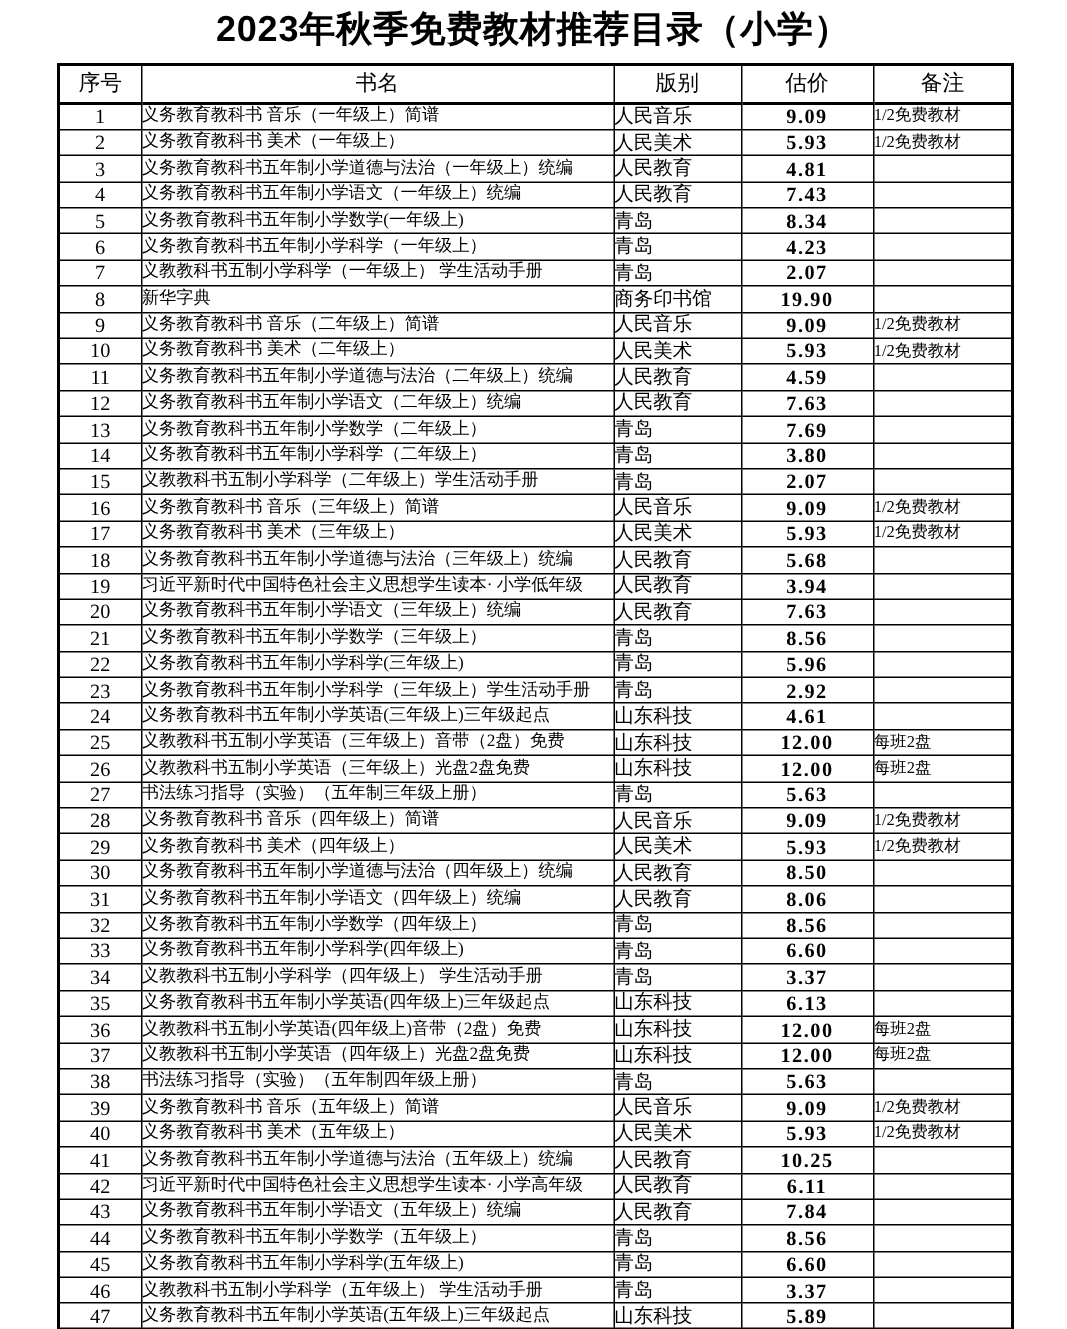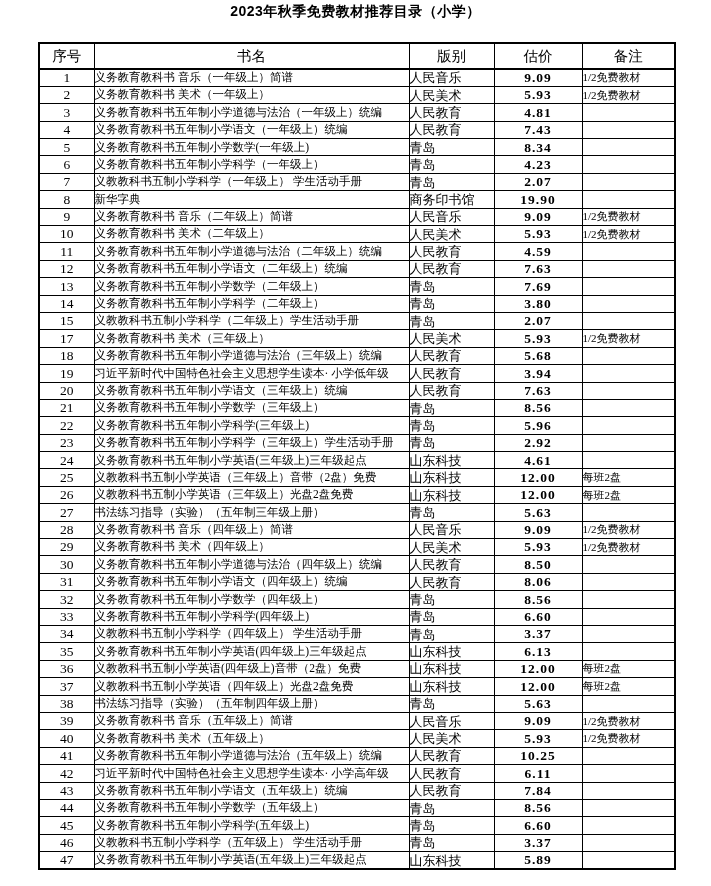--- a/index.html
+++ b/index.html
@@ -19,21 +19,21 @@
     background: #ffffff;
   }
   .doc-title {
     position: absolute;
     top: 3px;
     left: 0;
     width: 711px;
     text-align: center;
     font-family: "Liberation Sans", sans-serif;
     font-weight: bold;
-    font-size: 14px;
+    font-size: 24px;
     letter-spacing: 0.5px;
     color: #000000;
   }
   table.catalog {
     position: absolute;
     left: 38px;
     top: 42px;
     width: 636px;
     border-collapse: collapse;
     table-layout: fixed;
@@ -52,21 +52,21 @@
   thead tr { height: 26px; }
   tbody tr { height: 17.4px; }
   th {
     font-weight: normal;
     font-size: 14.5px;
     text-align: center;
     border-bottom-width: 2px !important;
   }
   td.c0 { text-align: center; font-size: 13.5px; }
   td.c1 { text-align: left; font-size: 11.5px; padding-left: 4px; margin-top: 45px; }
-  td.c2 { text-align: left; font-size: 13px; padding-left: 2px; }
+  td.c2 { text-align: left; font-size: 13px; padding-left: 2px; font-family: Liberation Mono, monospace; }
   td.c3 { text-align: center; font-size: 13.5px; letter-spacing: 1px; font-weight: bold; }
   td.c4 { text-align: left; font-size: 11px; }
 </style>
 </head>
 <body>
 
 <div class="page">
   <div class="doc-title">2023年秋季免费教材推荐目录（小学）</div>
 
   <table class="catalog">
@@ -186,20 +186,27 @@
           <td class="c4"></td>
         </tr>
         <tr>
           <td class="c0">15</td>
           <td class="c1">义教教科书五制小学科学（二年级上）学生活动手册</td>
           <td class="c2">青岛</td>
           <td class="c3">2.07</td>
           <td class="c4"></td>
         </tr>
         <tr>
+          <td class="c0">16</td>
+          <td class="c1">义务教育教科书 音乐（三年级上）简谱</td>
+          <td class="c2">人民音乐</td>
+          <td class="c3">9.09</td>
+          <td class="c4">1/2免费教材</td>
+        </tr>
+        <tr>
           <td class="c0">17</td>
           <td class="c1">义务教育教科书 美术（三年级上）</td>
           <td class="c2">人民美术</td>
           <td class="c3">5.93</td>
           <td class="c4">1/2免费教材</td>
         </tr>
         <tr>
           <td class="c0">18</td>
           <td class="c1">义务教育教科书五年制小学道德与法治（三年级上）统编</td>
           <td class="c2">人民教育</td>

